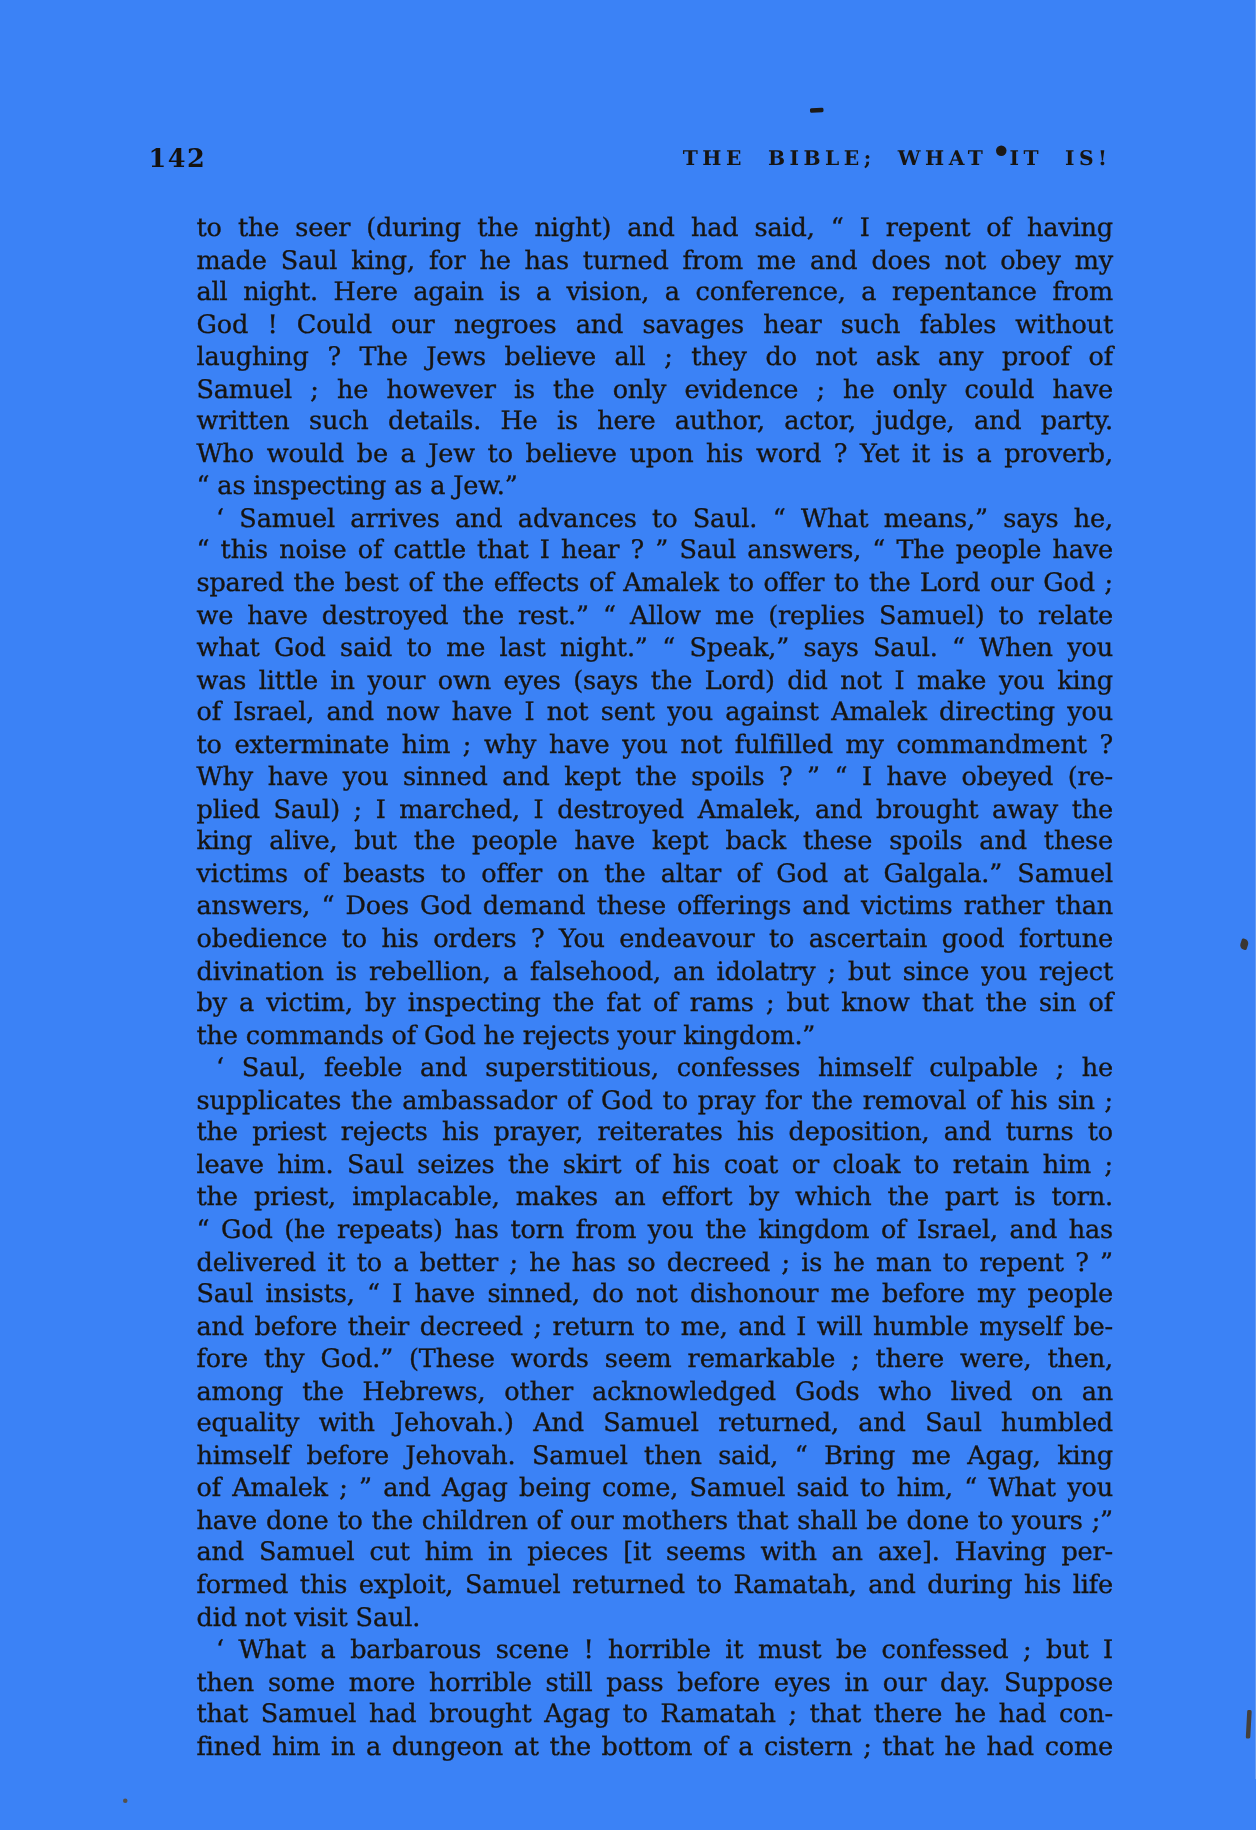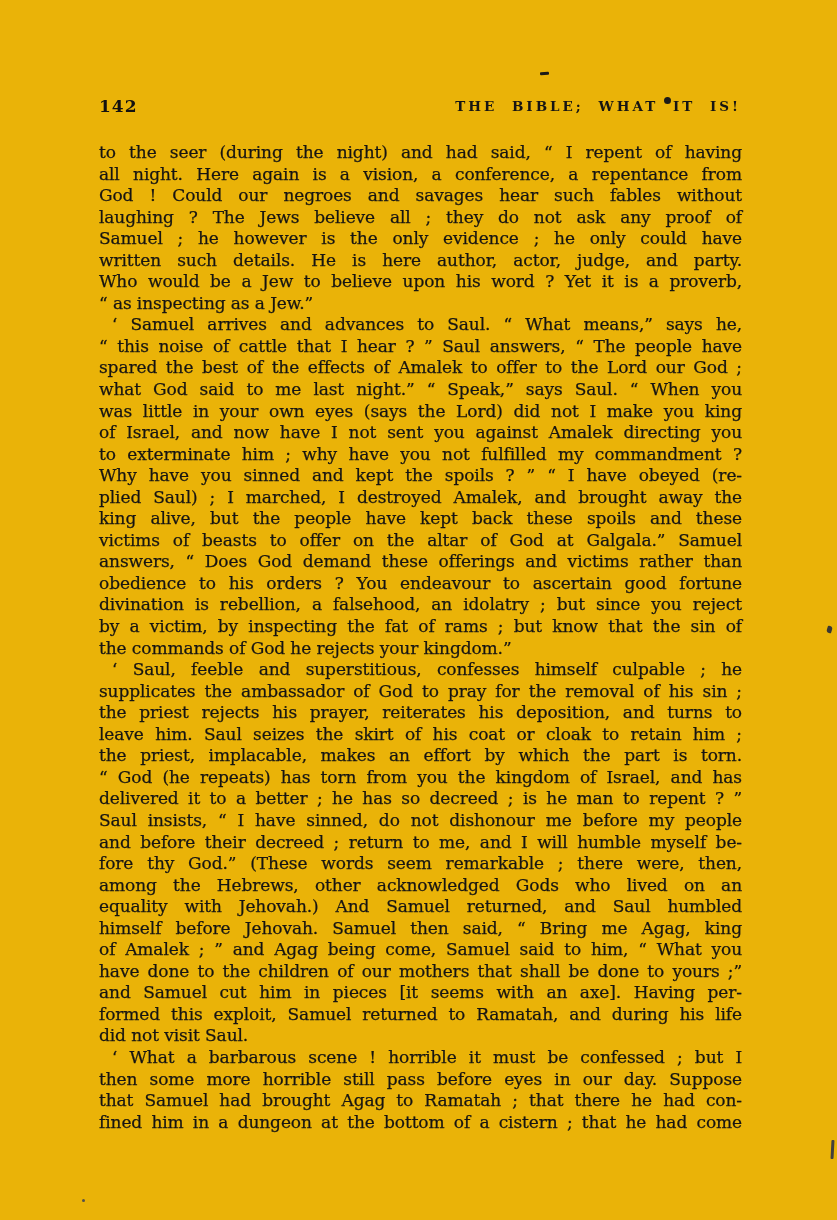--- a/index.html
+++ b/index.html
@@ -4,21 +4,21 @@
 <style>
   html, body { margin: 0; padding: 0; }
   body {
     font-family: "DejaVu Serif", serif;
     background: #e9e9e9;
   }
   .page {
     position: relative;
     width: 837px;
     height: 1220px;
-    background: #eab308;
+    background: #3b82f6;
     overflow: hidden;
     color: #161412;
   }
   .running-header {
     position: absolute;
     top: 96px;
     left: 99px;
     right: 96px;
     height: 24px;
   }
@@ -51,20 +51,21 @@
   }
   .line {
     font-size: 17px;
     line-height: 21.55px;
     height: 21.55px;
     letter-spacing: -0.1px;
     text-align: justify;
     text-align-last: justify;
     -webkit-text-stroke: 0.25px #1b1916;
     white-space: nowrap;
+    margin-left: 32px;
   }
   .line.short { text-align-last: left; }
   .line.indent { text-indent: 13px; }
   
   .artifact { position: absolute; background: #1c1a18; }
   .art-dash   { left: 540px; top: 72px;  width: 9px; height: 3px; border-radius: 1px; transform: rotate(-4deg); }
   .art-dot    { left: 664px; top: 97px;  width: 7px; height: 7px; border-radius: 50%; }
   .art-speck  { left: 827px; top: 626px; width: 5px; height: 7px; border-radius: 1px 3px 1px 3px; transform: rotate(18deg); background: #3a3733; }
   .art-stroke { left: 831px; top: 1140px; width: 2.5px; height: 19px; border-radius: 1px; transform: rotate(3deg); background: #44403b; }
   .art-fleck  { left: 82px;  top: 1199px; width: 3px; height: 3px; border-radius: 50%; background: #55504a; }
@@ -74,30 +75,32 @@
 
 <div class="page">
 
   <div class="running-header">
     <span class="page-number">142</span>
     <span class="running-title">THE BIBLE; WHAT IT IS!</span>
   </div>
 
   <div class="page-body">
       <div class="line">to the seer (during the night) and had said, “ I repent of having</div>
+      <div class="line">made Saul king, for he has turned from me and does not obey my</div>
       <div class="line">all night. Here again is a vision, a conference, a repentance from</div>
       <div class="line">God ! Could our negroes and savages hear such fables without</div>
       <div class="line">laughing ? The Jews believe all ; they do not ask any proof of</div>
       <div class="line">Samuel ; he however is the only evidence ; he only could have</div>
       <div class="line">written such details. He is here author, actor, judge, and party.</div>
       <div class="line">Who would be a Jew to believe upon his word ? Yet it is a proverb,</div>
       <div class="line short">“ as inspecting as a Jew.”</div>
       <div class="line indent">‘ Samuel arrives and advances to Saul. “ What means,” says he,</div>
       <div class="line">“ this noise of cattle that I hear ? ” Saul answers, “ The people have</div>
       <div class="line">spared the best of the effects of Amalek to offer to the Lord our God ;</div>
+      <div class="line">we have destroyed the rest.” “ Allow me (replies Samuel) to relate</div>
       <div class="line">what God said to me last night.” “ Speak,” says Saul. “ When you</div>
       <div class="line">was little in your own eyes (says the Lord) did not I make you king</div>
       <div class="line">of Israel, and now have I not sent you against Amalek directing you</div>
       <div class="line">to exterminate him ; why have you not fulfilled my commandment ?</div>
       <div class="line">Why have you sinned and kept the spoils ? ” “ I have obeyed (re-</div>
       <div class="line">plied Saul) ; I marched, I destroyed Amalek, and brought away the</div>
       <div class="line">king alive, but the people have kept back these spoils and these</div>
       <div class="line">victims of beasts to offer on the altar of God at Galgala.” Samuel</div>
       <div class="line">answers, “ Does God demand these offerings and victims rather than</div>
       <div class="line">obedience to his orders ? You endeavour to ascertain good fortune</div>

